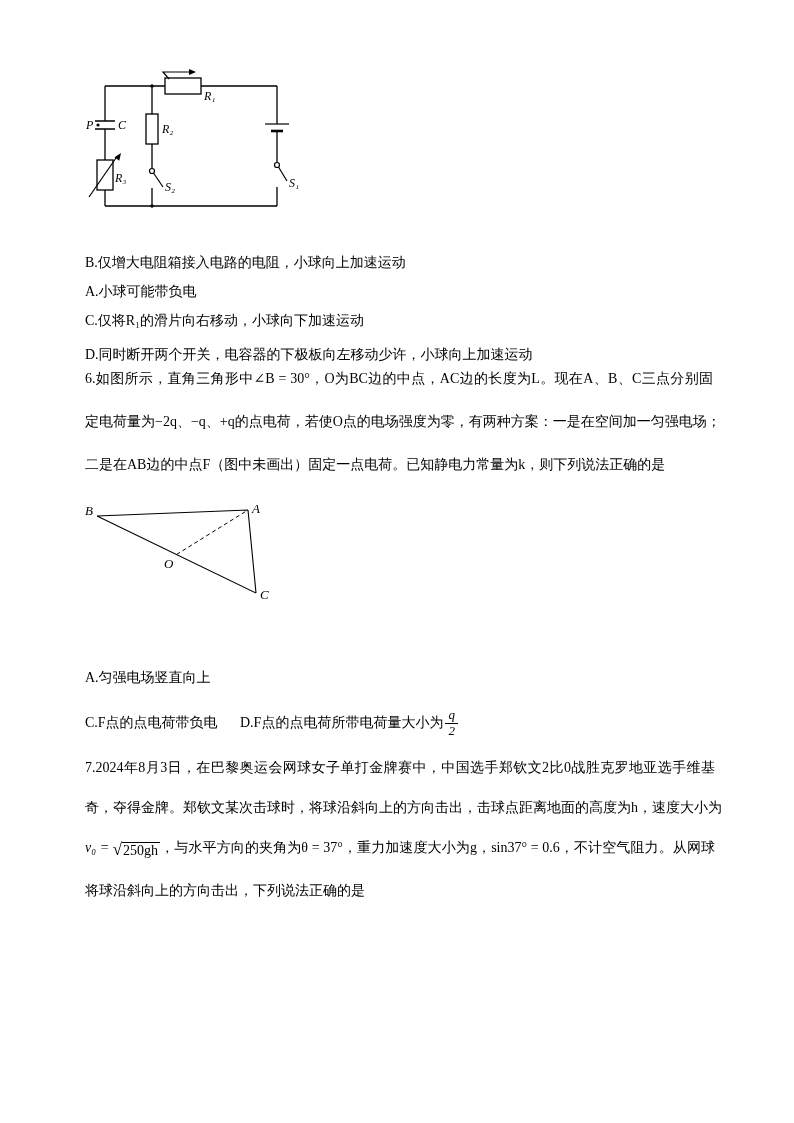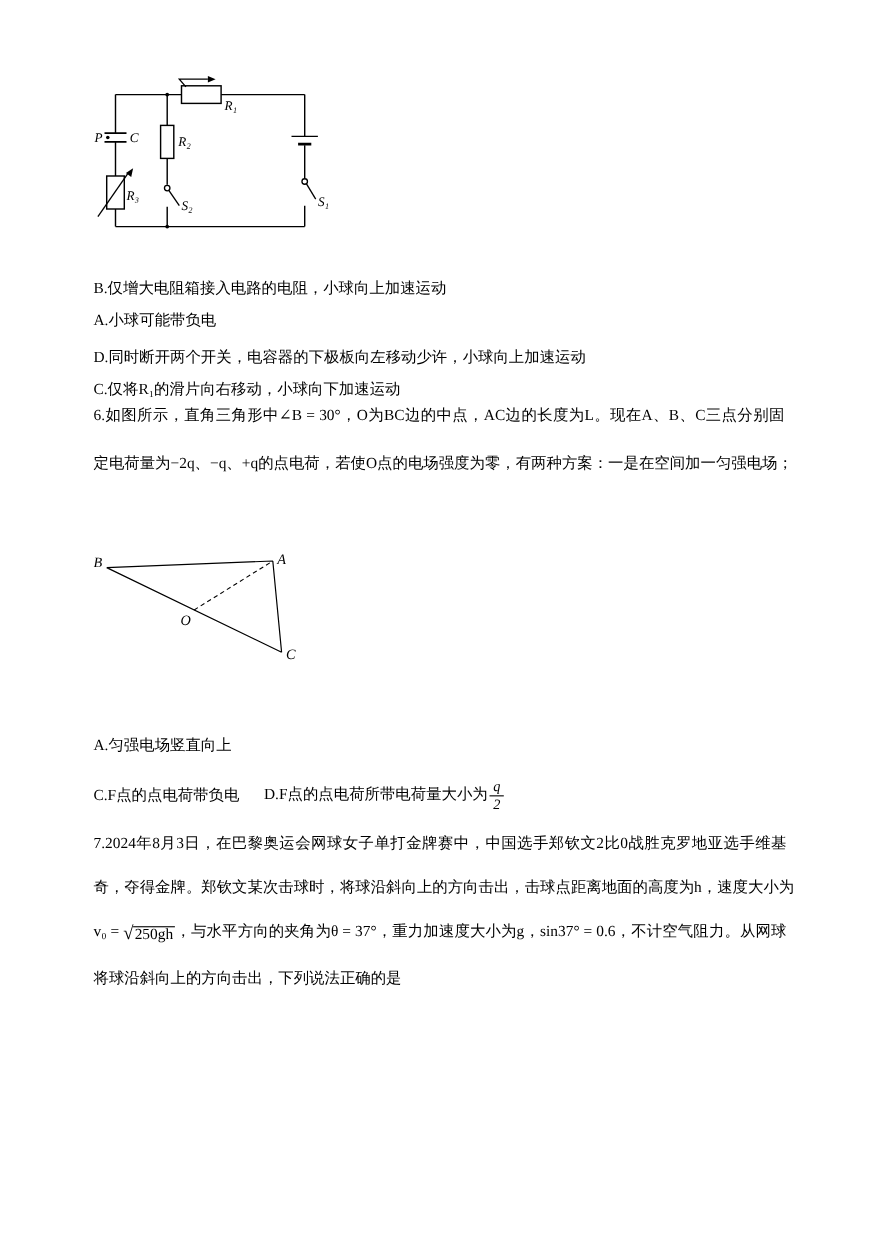--- a/index.html
+++ b/index.html
@@ -18,21 +18,21 @@
   .optcell.first{width:155px;flex:none;}
   #q7-stem{left:85px;top:748px;width:630px;}
   .q7line{font-size:14px;line-height:40px;white-space:nowrap;}
   .frac{display:inline-block;vertical-align:middle;text-align:center;font-style:italic;
         line-height:1.15;margin:0 2px;font-size:13px;}
   .frac .num{display:block;border-bottom:1px solid #000;padding:0 3px;}
   .frac .den{display:block;padding:0 2px;}
   .sqrt{display:inline-block;vertical-align:-3px;white-space:nowrap;}
   .sqrt .rad{font-size:17px;font-style:normal;}
   .sqrt .radicand{border-top:1px solid #000;padding:0 2px 0 1px;}
-  .mi{}
+  .mi{font-style:italic;}
   svg text{font-family:"Liberation Serif","DejaVu Serif",serif;fill:#000;}
 </style>
 </head>
 <body>
 
 <svg id="circuit" class="abs" style="left:85px;top:66px;" width="218" height="158" viewBox="0 0 218 158">
   <g stroke="#000" stroke-width="1.3" fill="none">
     <path d="M20,20 H80 M116,20 H192 M192,20 V58 M192,66 V96 M192,121 V140
              M20,140 H192 M20,20 V55 M20,63 V94 M20,124 V140
              M67,20 V48 M67,78 V102 M67,122 V140"></path>
@@ -71,27 +71,28 @@
   </g>
 
   <circle cx="192" cy="99" r="2.5" fill="#fff" stroke="#000" stroke-width="1.2"></circle>
   <line x1="193.5" y1="101" x2="202" y2="115" stroke="#000" stroke-width="1.2"></line>
   <text x="204" y="121" font-size="12" font-style="italic">S₁</text>
 </svg>
 
 <div id="q5-options" class="abs">
   <div class="q5opt">B.仅增大电阻箱接入电路的电阻，小球向上加速运动</div>
   <div class="q5opt">A.小球可能带负电</div>
+  <div class="q5opt">C.仅将R₁的滑片向右移动，小球向下加速运动</div>
   <div class="q5opt d-extra">D.同时断开两个开关，电容器的下极板向左移动少许，小球向上加速运动</div>
-  <div class="q5opt">C.仅将R₁的滑片向右移动，小球向下加速运动</div>
 </div>
 
 <div id="q6-stem" class="abs">
   <div class="stemline jl">6.如图所示，直角三角形中∠B = 30°，O为BC边的中点，AC边的长度为L。现在A、B、C三点分别固</div>
   <div class="stemline jl">定电荷量为−2q、−q、+q的点电荷，若使O点的电场强度为零，有两种方案：一是在空间加一匀强电场；</div>
+  <div class="stemline">二是在AB边的中点F（图中未画出）固定一点电荷。已知静电力常量为k，则下列说法正确的是</div>
 </div>
 
 <svg id="triangle" class="abs" style="left:85px;top:502px;" width="192" height="106" viewBox="0 0 192 106">
   <g stroke="#000" stroke-width="1.1" fill="none">
     <path d="M12,14 L163,8 M12,14 L171,91 M163,8 L171,91"></path>
   </g>
   <path d="M91.5,52.5 L163,8" stroke="#000" stroke-width="1" stroke-dasharray="4,3" fill="none"></path>
   <text x="0" y="13" font-size="13" font-style="italic">B</text>
   <text x="167" y="11" font-size="13" font-style="italic">A</text>
   <text x="79" y="66" font-size="13" font-style="italic">O</text>

